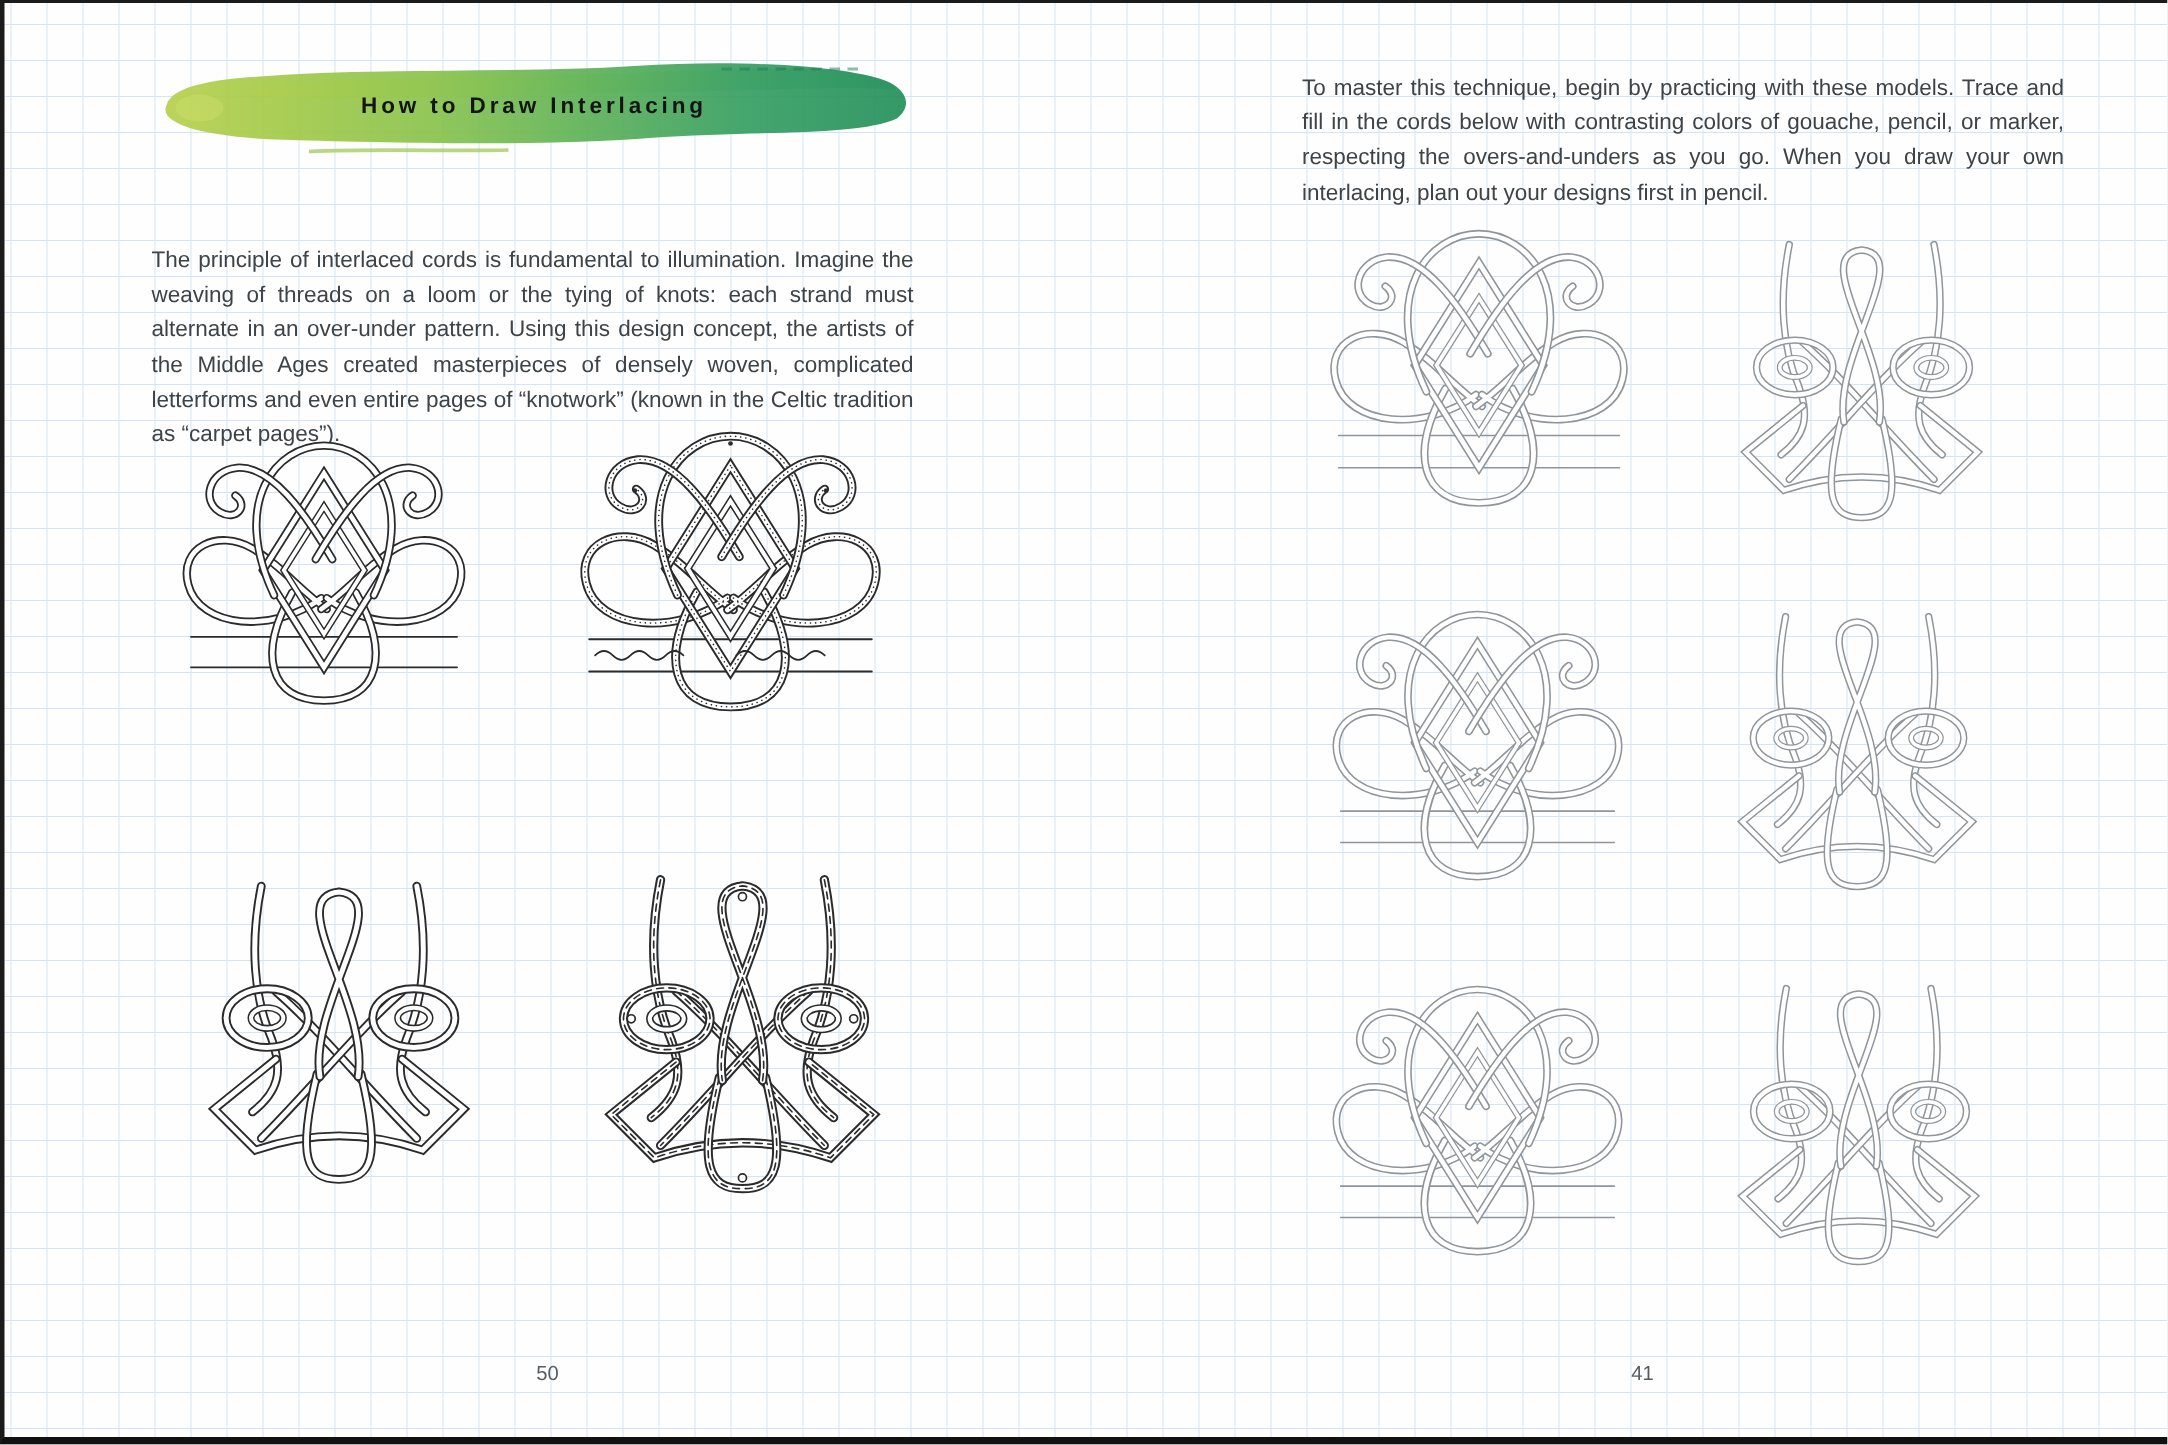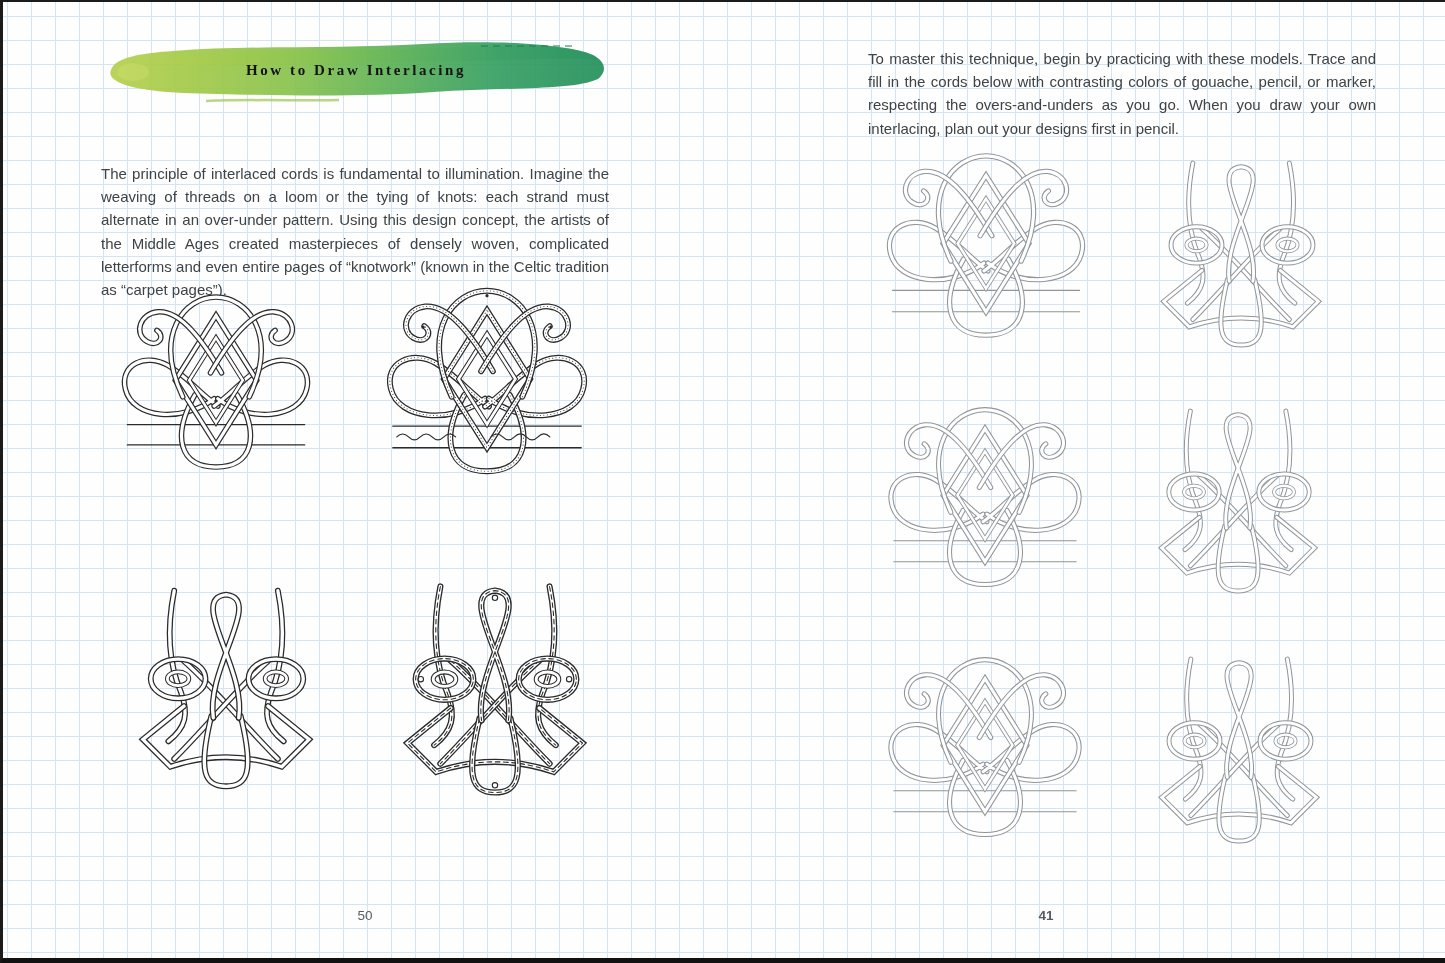--- a/index.html
+++ b/index.html
@@ -17,38 +17,38 @@
     border-left:3px solid #1b1b1b;
     border-bottom:5px solid #111;
     overflow:hidden;
     font-family:"Liberation Sans", sans-serif;
   }
   .banner{position:absolute;left:98px;top:26px;width:510px;height:80px;}
   .banner svg{position:absolute;left:0;top:0;}
   .banner .title{
     position:absolute;left:0;top:34px;width:100%;
     text-align:center;
-    font-family:Liberation Serif, serif;
+    font-family:Liberation Sans, sans-serif;
     font-weight:700;font-size:15px;letter-spacing:2.6px;
     color:#141414;white-space:nowrap;
   }
   .bodytext{
     position:absolute;
     font-size:15px;line-height:23.2px;
     color:#3d4347;text-align:justify;
     margin:0;
   }
   #left-body{left:98px;top:112px;width:508px;margin-top:48px;}
   #right-body{left:824px;top:45px;width:508px;padding-left:41px;}
   .pagenum{
     position:absolute;width:60px;text-align:center;
     font-size:13.5px;color:#565c61;top:906px;
   }
   #pn-left{left:332px;}
-  #pn-right{left:1013px;font-weight:bold;}
+  #pn-right{left:1062px;}
   svg.knot{position:absolute;overflow:visible;}
   
   #fA1{left:102px;top:284px;width:222px;height:194px;}
   #fA2{left:366px;top:277px;width:236px;height:206px;}
   #fB1{left:126px;top:577px;width:196px;height:220px;}
   #fB2{left:390px;top:572px;width:206px;height:232px;}
   
   #r1A{left:866px;top:142px;width:234px;height:205px;}
   #r1B{left:1148px;top:150px;width:182px;height:205px;}
   #r2A{left:868px;top:396px;width:228px;height:200px;}

